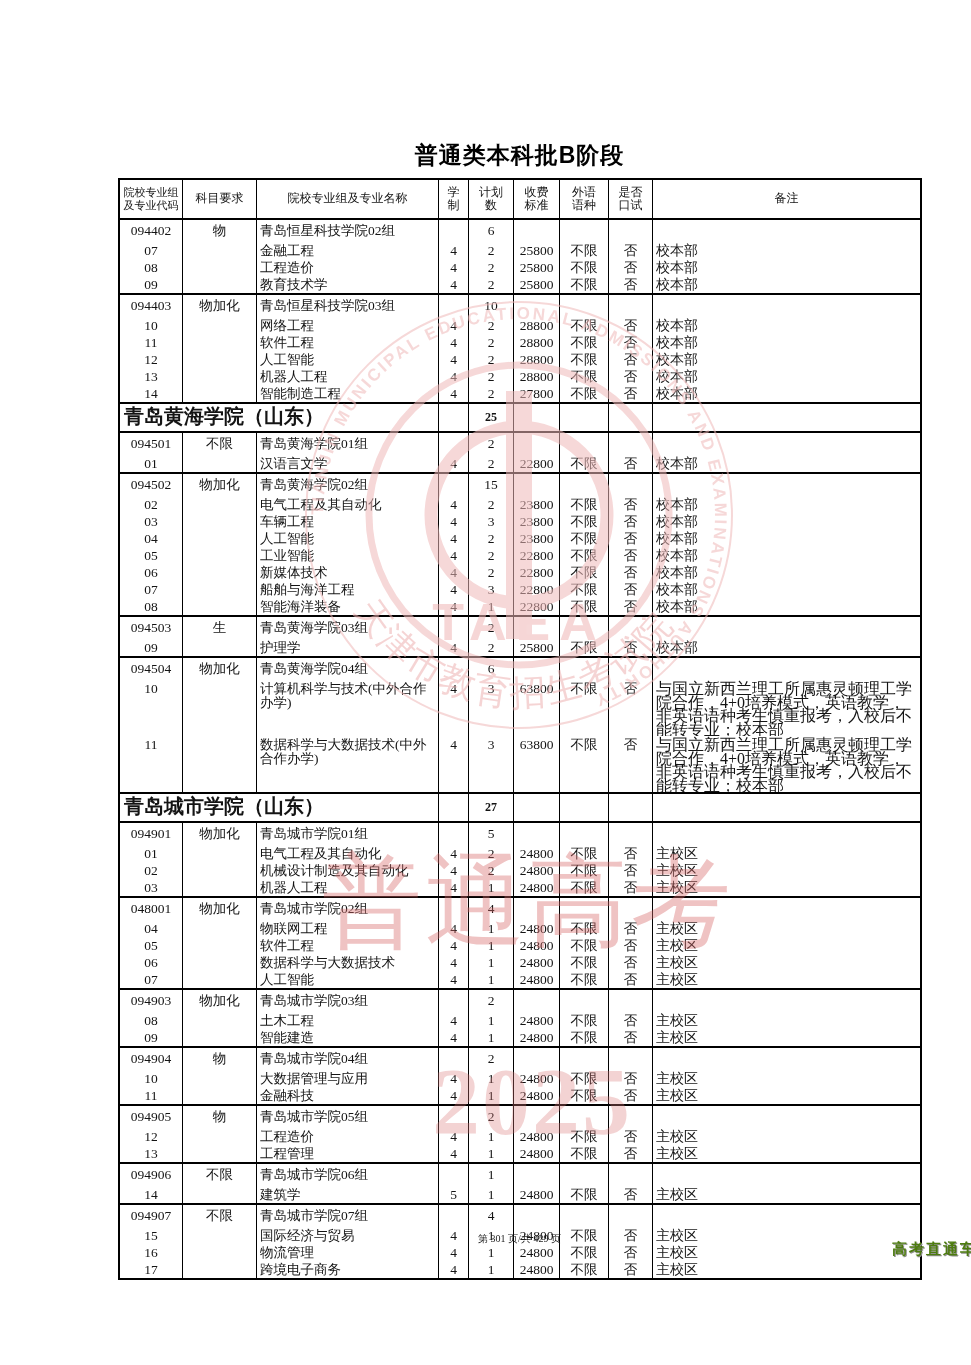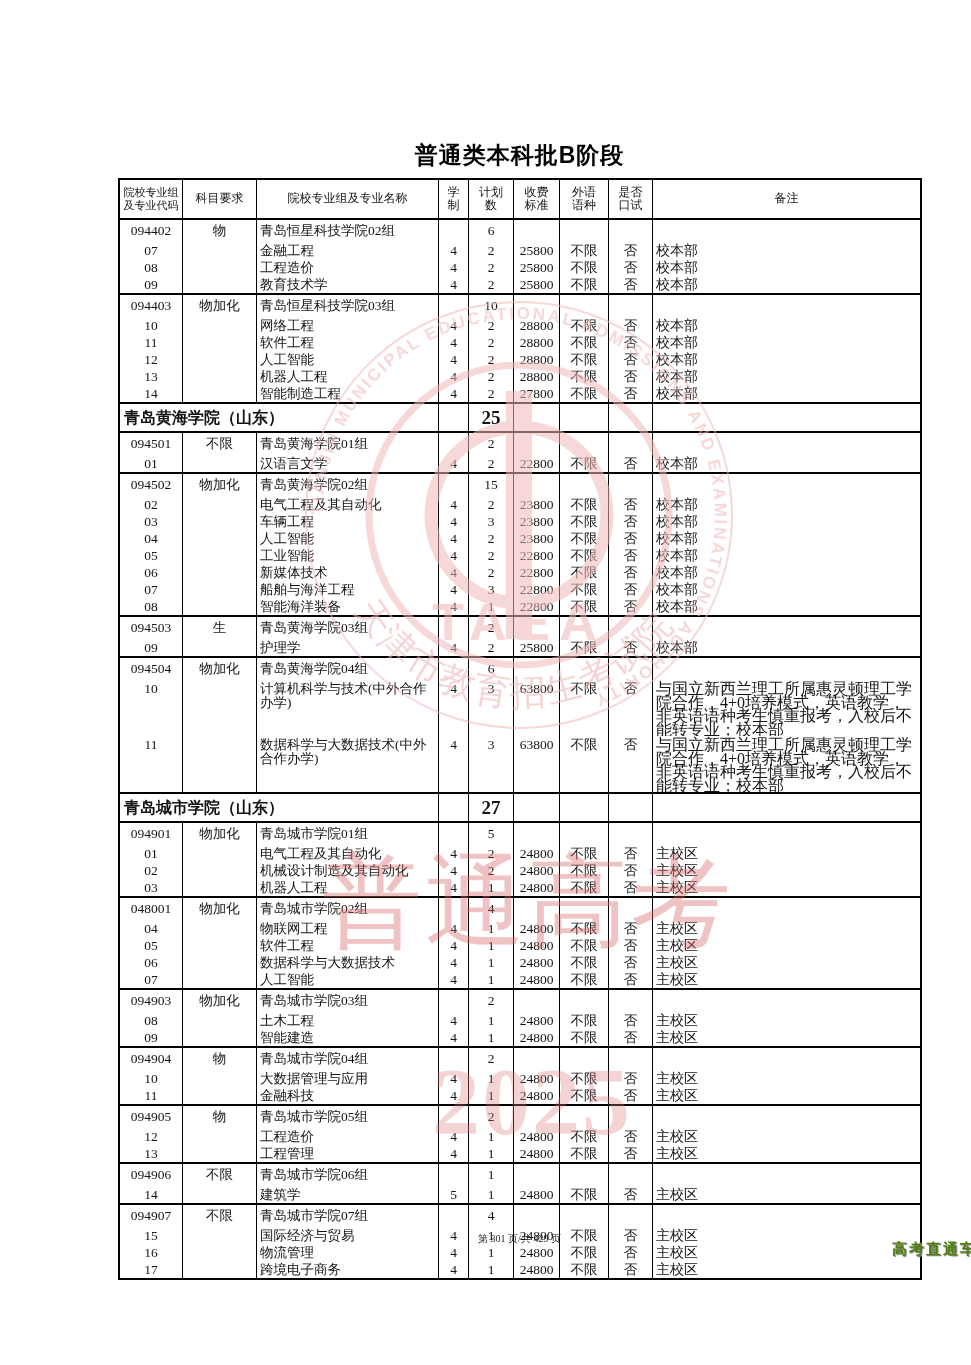--- a/index.html
+++ b/index.html
@@ -51,25 +51,25 @@
   .block { border-top: 2px solid #000; }
   .r-group { min-height: 22px; }
   .r-data  { min-height: 17px; }
   .r-tall  { min-height: 42px; }
   .r-tall .c { align-items: flex-start; padding-top: 2px; line-height: 13.5px; }
   .r-tall .c-remark { font-size: 16px; }
   .r-school { min-height: 27px; }
   .c-school {
     grid-column: 1 / span 3;
     justify-content: flex-start; text-align: left;
-    font-weight: 700; font-size: 16px;
-    font-family: Liberation Sans, sans-serif;
+    font-weight: 700; font-size: 20px;
+    font-family: Liberation Mono, monospace;
     padding-left: 4px;
   }
-  .r-school .c-plan { font-weight: 700; font-size: 19px; }
+  .r-school .c-plan { font-weight: 700; font-size: 12px; }
   
   .page-number {
     position: absolute; left: 0; right: 0; top: 1232px;
     text-align: center; font-size: 10px; color: #1c1c1c; z-index: 2;
   }
   .brand {
     position: absolute; right: 28px; top: 1240px;
     font-family: "Liberation Sans", "DejaVu Sans", sans-serif;
     font-size: 15px; font-weight: 700; color: #4d7c0f;
     text-shadow: 1px 1px 0 #8f8f8f;

